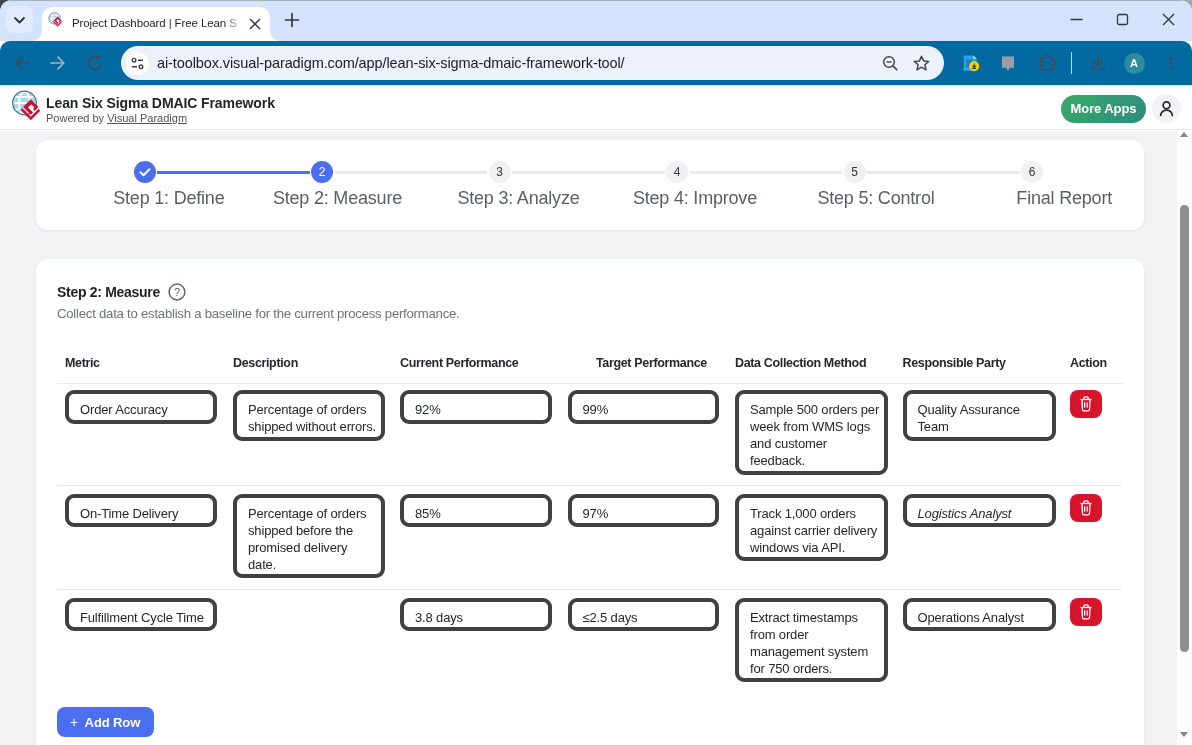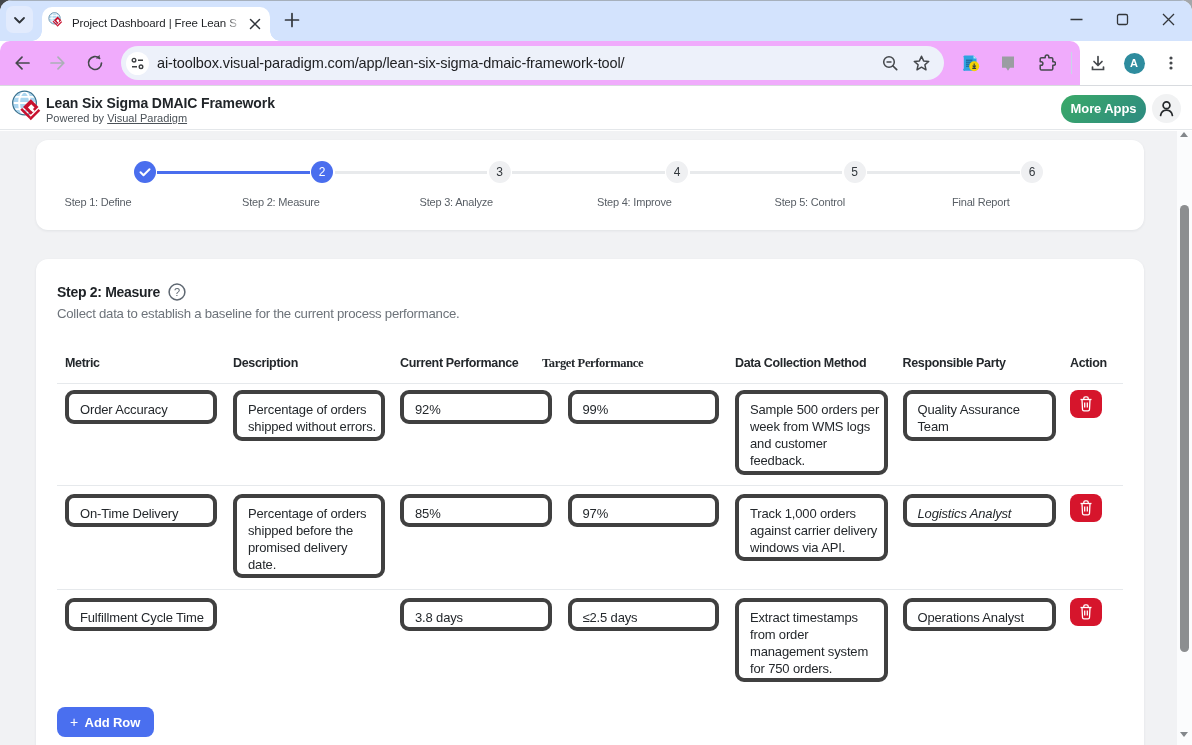--- a/index.html
+++ b/index.html
@@ -11,21 +11,21 @@
   #strip { position:absolute; left:0; top:0; width:1192px; height:41px; background:#d3e3fd; }
   #strip .topline { position:absolute; left:0; top:0; width:1192px; height:1px; background:#9ba2ab; opacity:.8; }
   #chev { position:absolute; left:6px; top:6px; width:27px; height:27px; border-radius:7px; background:#e2ebfd; }
   #tab { position:absolute; left:42px; top:7px; width:228px; height:34px; background:#fff; border-radius:10px 10px 0 0; }
   .flare { position:absolute; top:31px; width:10px; height:10px; }
   #flareL { left:32px; background:radial-gradient(circle at 0 0, #d3e3fd 0 9.5px, #fff 10px); }
   #flareR { left:270px; background:radial-gradient(circle at 10px 0, #d3e3fd 0 9.5px, #fff 10px); }
   #tabtitle { position:absolute; left:30px; top:10px; width:172px; font-size:11.5px; letter-spacing:-0.1px; color:#1f2124; white-space:nowrap; overflow:hidden; }
   #tabfade { position:absolute; left:185px; top:6px; width:18px; height:22px; background:linear-gradient(90deg, rgba(255,255,255,0), #fff 75%); }
   
-  #bar { position:absolute; left:0; top:41px; width:1080px; height:44px; background:#f0abfc; border-radius:10px 10px 0 0; }
+  #bar { position:absolute; left:0; top:41px; width:1192px; height:44px; background:#0369a1; border-radius:10px 10px 0 0; }
   #omni { position:absolute; left:121px; top:5px; width:823px; height:34px; border-radius:17px; background:#edf1fa; }
   #omnicirc { position:absolute; left:5px; top:5.5px; width:23px; height:23px; border-radius:50%; background:#fff; }
   #url { position:absolute; left:36px; top:8.5px; font-size:14.5px; letter-spacing:-0.1px; color:#202124; }
   #divider { position:absolute; left:0; top:85px; width:1192px; height:1px; background:#d8dbdf; }
   .icon { position:absolute; }
   
   #appheader { position:absolute; left:0; top:86px; width:1192px; height:44px; background:#fff; border-bottom:1px solid #e4e7ea; }
   #apptitle { position:absolute; left:46px; top:9px; font-size:14px; letter-spacing:-0.1px; font-weight:bold; color:#212529; }
   #powered { position:absolute; left:46px; top:26px; font-size:11px; color:#4b5258; }
   #powered a { color:#4b5258; }
@@ -41,21 +41,21 @@
   .sbarrow { position:absolute; left:1180px; width:0; height:0; border-left:4.5px solid transparent; border-right:4.5px solid transparent; }
   #sbup { top:132px; border-bottom:5.5px solid #83878b; }
   #sbdn { top:732px; border-top:5.5px solid #83878b; }
   
   #stepcard { position:absolute; left:36px; top:9px; width:1108px; height:90px; background:#fff; border-radius:12px; box-shadow:0 1px 3px rgba(20,30,40,.07); }
   .conn { position:absolute; top:30.5px; height:3px; background:#e8eaec; }
   .conn.done { background:#4a6eee; }
   .circ { position:absolute; top:21px; width:22px; height:22px; border-radius:50%; background:#eff0f2;
           text-align:center; line-height:22px; font-size:12px; color:#33383d; }
   .circ.act { background:#4a6eee; color:#fff; }
-  .slabel { position:absolute; top:56px; width:160px; text-align:left; font-size:11px; letter-spacing:-0.2px; color:#595f66; }
+  .slabel { position:absolute; top:48px; width:160px; text-align:right; font-size:18px; letter-spacing:-0.2px; color:#595f66; }
   
   #maincard { position:absolute; left:36px; top:128px; width:1108px; height:700px; background:#fff; border-radius:12px; box-shadow:0 1px 3px rgba(20,30,40,.07); }
   #h2t { position:absolute; left:21px; top:25px; font-size:14px; font-weight:bold; letter-spacing:-0.3px; color:#1e2226; }
   #subt { position:absolute; left:21px; top:47px; font-size:13.2px; color:#6d737a; letter-spacing:-0.25px; }
   .th { position:absolute; top:97px; font-size:12.5px; font-weight:bold; color:#24282c; letter-spacing:-0.35px; }
   .hline { position:absolute; left:21px; width:1066px; height:1px; background:#e6e9ec; }
   .box { position:absolute; border:4px solid #404040; border-radius:9px; background:#fff;
          font-size:13px; line-height:17px; color:#24282c; padding:7px 11px; white-space:pre; letter-spacing:-0.15px; }
   .delbtn { position:absolute; width:32px; height:28px; border-radius:8px; background:#d6152c; }
   #addrow { position:absolute; left:20.6px; top:448.4px; width:97px; height:30px; border-radius:8px; background:#4a6fef;
@@ -237,21 +237,21 @@
     <div id="maincard">
       <div id="h2t">Step 2: Measure</div>
       <svg class="icon" style="left:132px;top:24px" width="18" height="18">
           <circle cx="9" cy="9" r="7.9" fill="none" stroke="#5e6771" stroke-width="1.5"></circle>
           <text x="9" y="13" font-size="11" fill="#5e6771" text-anchor="middle" font-family="Liberation Sans">?</text>
         </svg>
       <div id="subt">Collect data to establish a baseline for the current process performance.</div>
     <div class="th" style="left: 29px;">Metric</div>
         <div class="th" style="left: 197px;">Description</div>
         <div class="th" style="left: 364px;">Current Performance</div>
-        <div class="th" style="left: 506px; font-family: Liberation Serif, serif;">Target Performance</div>
+        <div class="th" style="left: 560px;">Target Performance</div>
         <div class="th" style="left: 699px;">Data Collection Method</div>
         <div class="th" style="left: 866.5px;">Responsible Party</div>
         <div class="th" style="left: 1034px;">Action</div>
         <div class="hline" style="top: 123.5px;"></div>
         <div class="box" style="left: 29px; top: 131px; width: 151.5px; height: 33.5px;">Order Accuracy</div>
         <div class="box" style="left: 197px; top: 131px; width: 151.5px; height: 50.5px;">Percentage of orders
 shipped without errors.</div>
         <div class="box" style="left: 364px; top: 131px; width: 151.5px; height: 33.5px;">92%</div>
         <div class="box" style="left: 531.5px; top: 131px; width: 151.5px; height: 33.5px;">99%</div>
         <div class="box" style="left: 699px; top: 131px; width: 152.5px; height: 84.5px;">Sample 500 orders per

